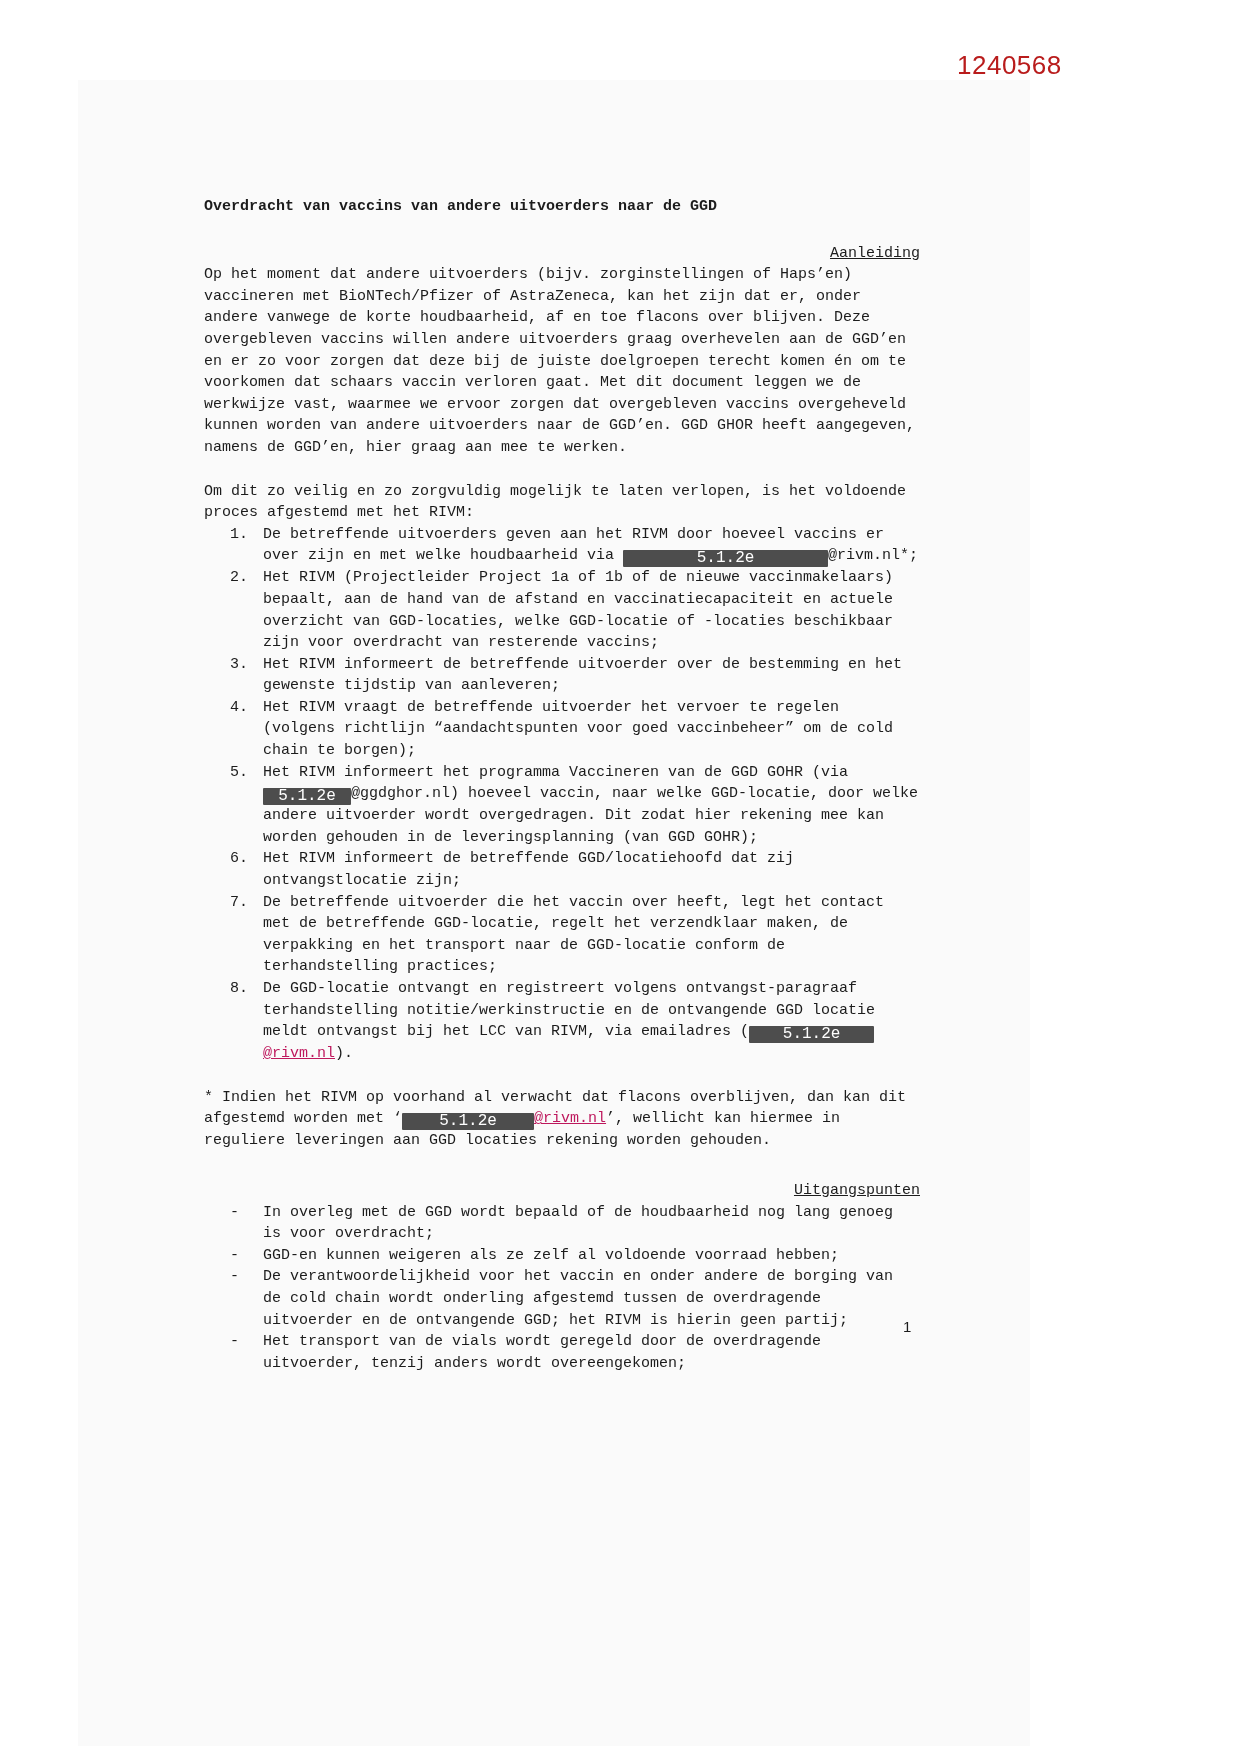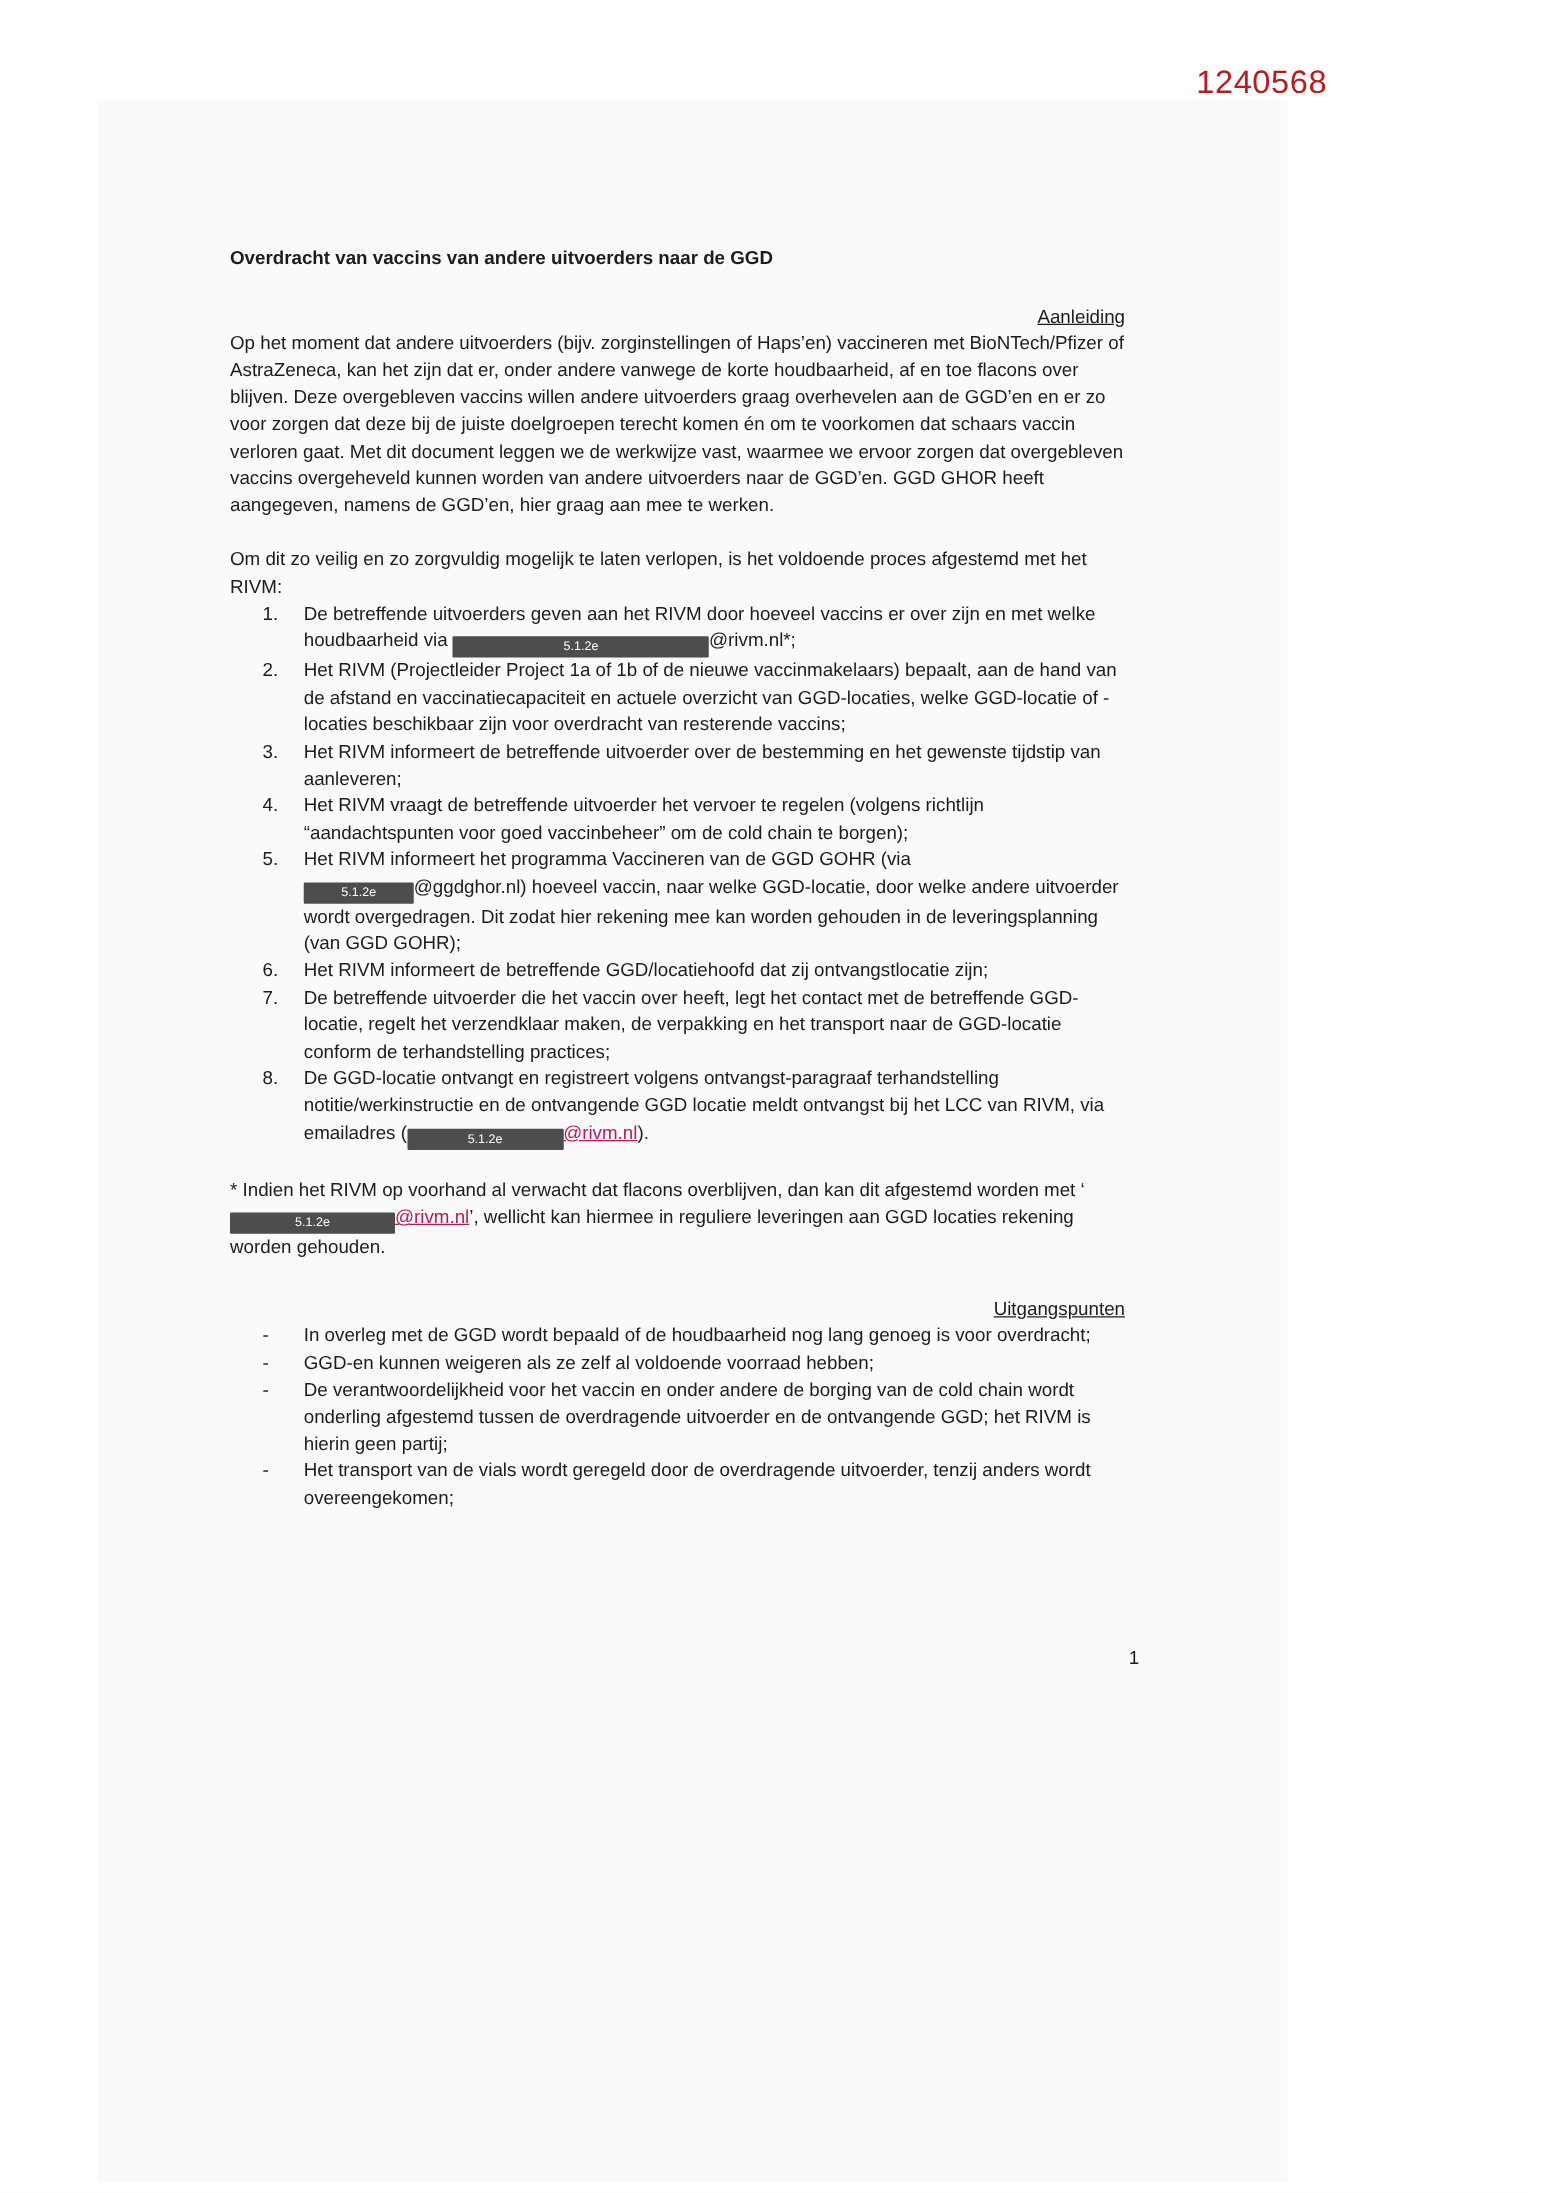--- a/index.html
+++ b/index.html
@@ -23,26 +23,27 @@
   .doc-number {
     position: absolute;
     left: 957px;
     top: 50px;
     font-size: 26px;
     letter-spacing: 0.5px;
     color: #b91c1c;
   }
   .content {
     position: absolute;
-    left: 184px;
+    left: 204px;
     top: 196px;
     width: 716px;
     font-size: 15px;
     line-height: 21.6px;
     color: #1c1c1c;
+    font-family: Liberation Mono, monospace;
   }
   .title {
     font-weight: bold;
     margin-bottom: 25px;
   }
   .heading {
     text-decoration: underline;
     margin-top: 21px;
     text-align: right;
   }
@@ -58,21 +59,21 @@
     position: absolute;
     left: 26px;
     top: 0;
   }
   .footnote { margin-top: 22px; }
   .heading2 { margin-top: 28px; }
   .redact {
     display: inline-block;
     background: #4d4d4d;
     color: #ffffff;
-    font-size: 10px;
+    font-size: 16px;
     line-height: 17px;
     height: 17px;
     text-align: center;
     vertical-align: -3px;
     border-radius: 1px;
   }
   .doc-link {
     color: #be185d;
     text-decoration: underline;
     cursor: pointer;

